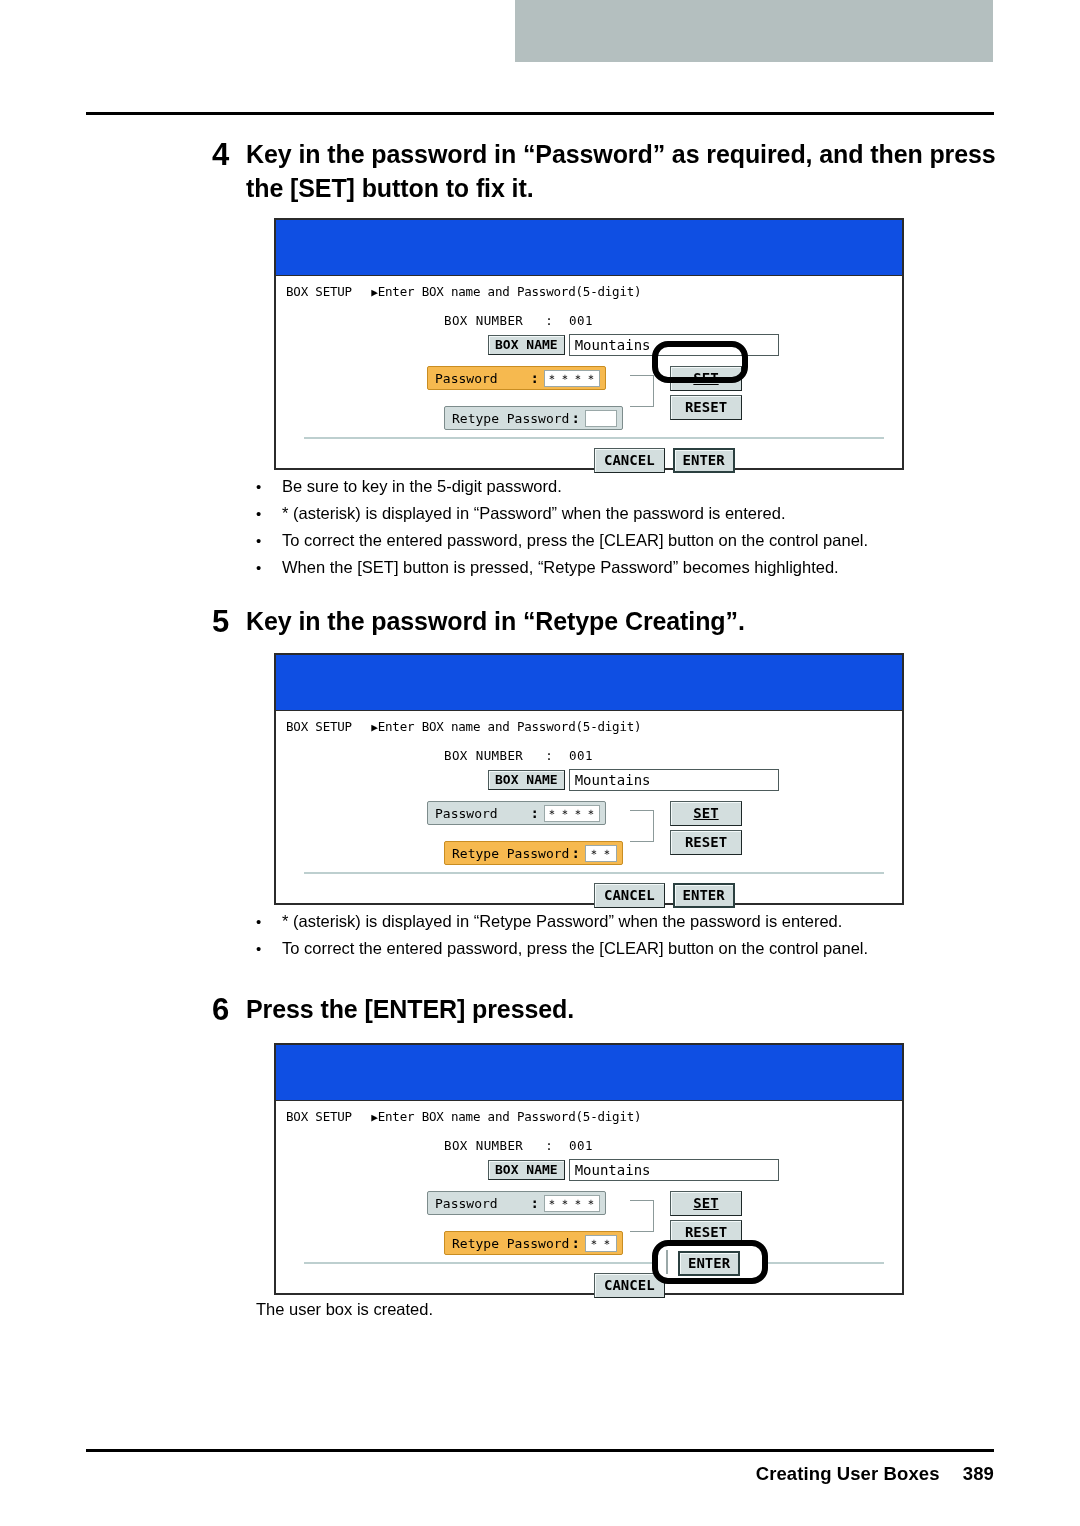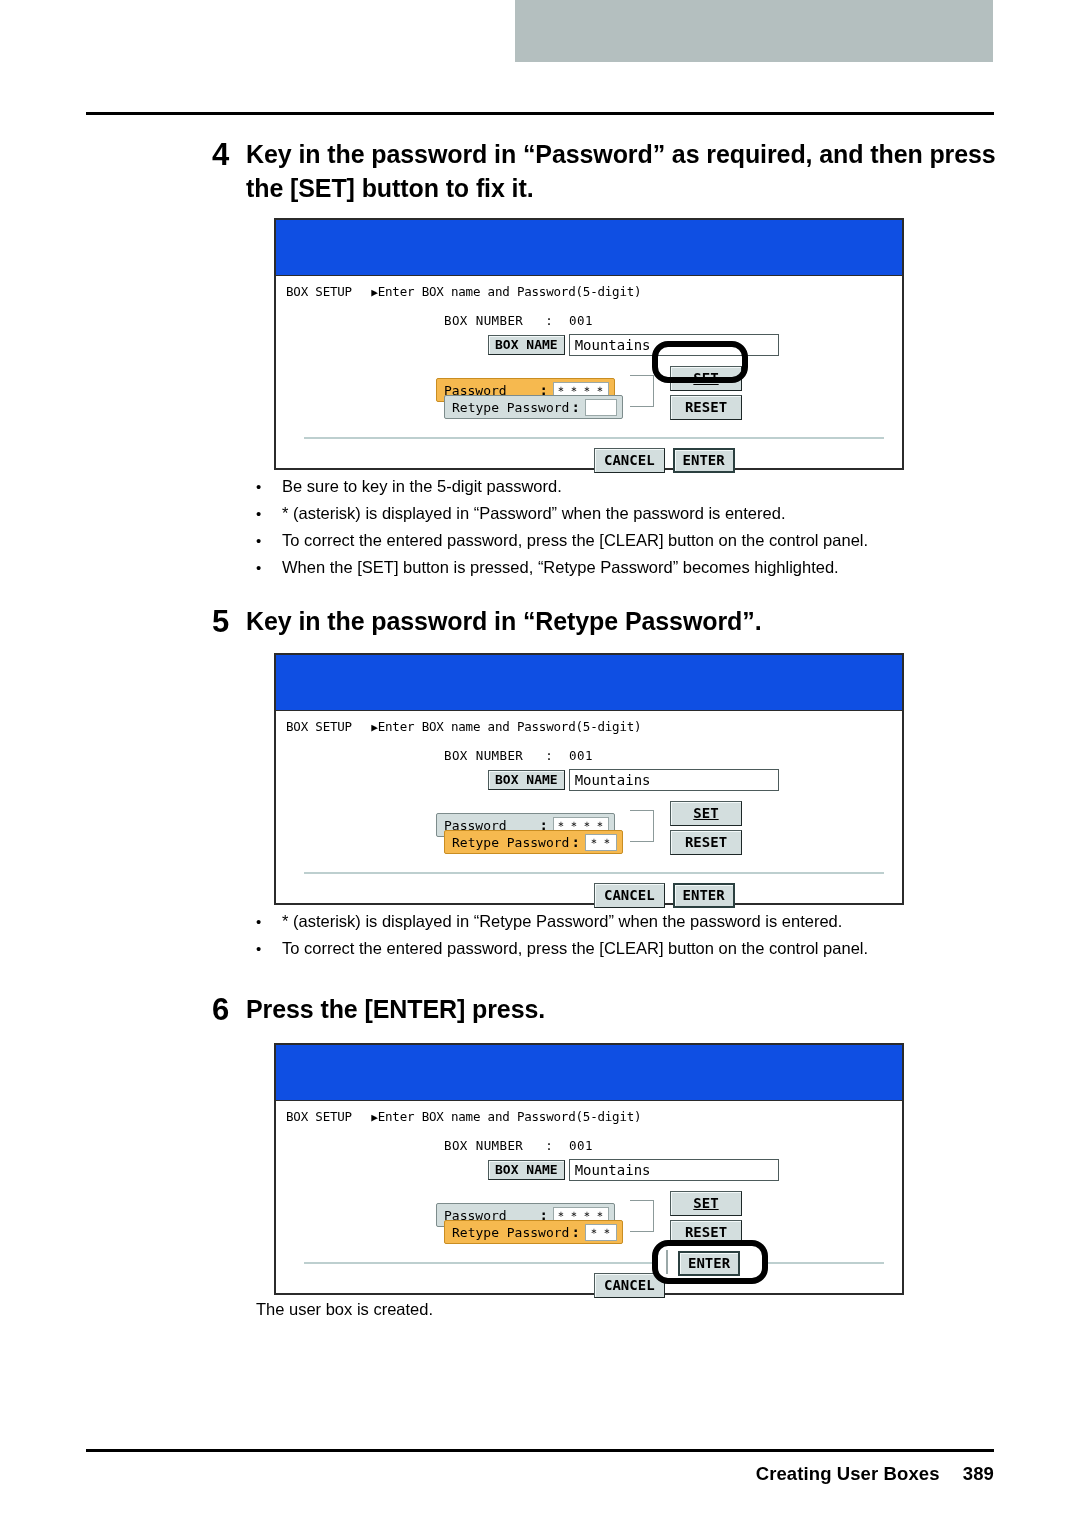--- a/index.html
+++ b/index.html
@@ -134,22 +134,22 @@
     top: 37px;
     font-family: "DejaVu Sans Mono", monospace;
     font-size: 12.5px;
     letter-spacing: .4px;
     white-space: nowrap;
   }
 
   
   .row { position: absolute; display: flex; align-items: center; }
   .row-name   { left: 164px; top: 58px; margin-left: 48px; }
-  .row-pass   { left: 160px; top: 90px; margin-top: 12px; }
-  .row-retype { left: 168px; top: 119px; }
+  .row-pass   { left: 151px; top: 90px; }
+  .row-retype { left: 168px; top: 130px; }
 
   .lcd-btn {
     font-family: "DejaVu Sans Mono", monospace;
     font-size: 13px;
     font-weight: bold;
     background: #d3dede;
     border: 1px solid #4d5b5b;
     border-right-color: #1f2a2a;
     border-bottom-color: #1f2a2a;
     box-shadow: inset 1px 1px 0 #f2f8f8;
@@ -370,21 +370,21 @@
     <span class="btxt">To correct the entered password, press the [CLEAR] button on the control panel.</span>
   </div>
   <div class="bullet">
     <span class="dot">•</span>
     <span class="btxt">When the [SET] button is pressed, “Retype Password” becomes highlighted.</span>
   </div>
 </div>
 
 <div class="step" style="left:212px; top:605px; width:790px;">
   <div class="step-num">5</div>
-  <div class="step-text">Key in the password in “Retype Password”.</div>
+  <div class="step-text">Key in the password in “Retype Creating”.</div>
 </div>
 
 <div class="panel" style="left:274px; top:653px;">
   <div class="panel-blue"></div>
   <div class="panel-body">
 
     <div class="crumb">
       <span>BOX SETUP</span>
       <span class="arrow" style="margin-left:12px;">▶</span><span>Enter BOX name and Password(5-digit)</span>
     </div>
@@ -436,21 +436,21 @@
     <span class="btxt"> * (asterisk) is displayed in “Retype Password” when the password is entered.</span>
   </div>
   <div class="bullet">
     <span class="dot">•</span>
     <span class="btxt">To correct the entered password, press the [CLEAR] button on the control panel.</span>
   </div>
 </div>
 
 <div class="step" style="left:212px; top:993px; width:790px;">
   <div class="step-num">6</div>
-  <div class="step-text">Press the [ENTER] press.</div>
+  <div class="step-text">Press the [ENTER] pressed.</div>
 </div>
 
 <div class="panel" style="left:274px; top:1043px;">
   <div class="panel-blue"></div>
   <div class="panel-body">
 
     <div class="crumb">
       <span>BOX SETUP</span>
       <span class="arrow" style="margin-left:12px;">▶</span><span>Enter BOX name and Password(5-digit)</span>
     </div>

